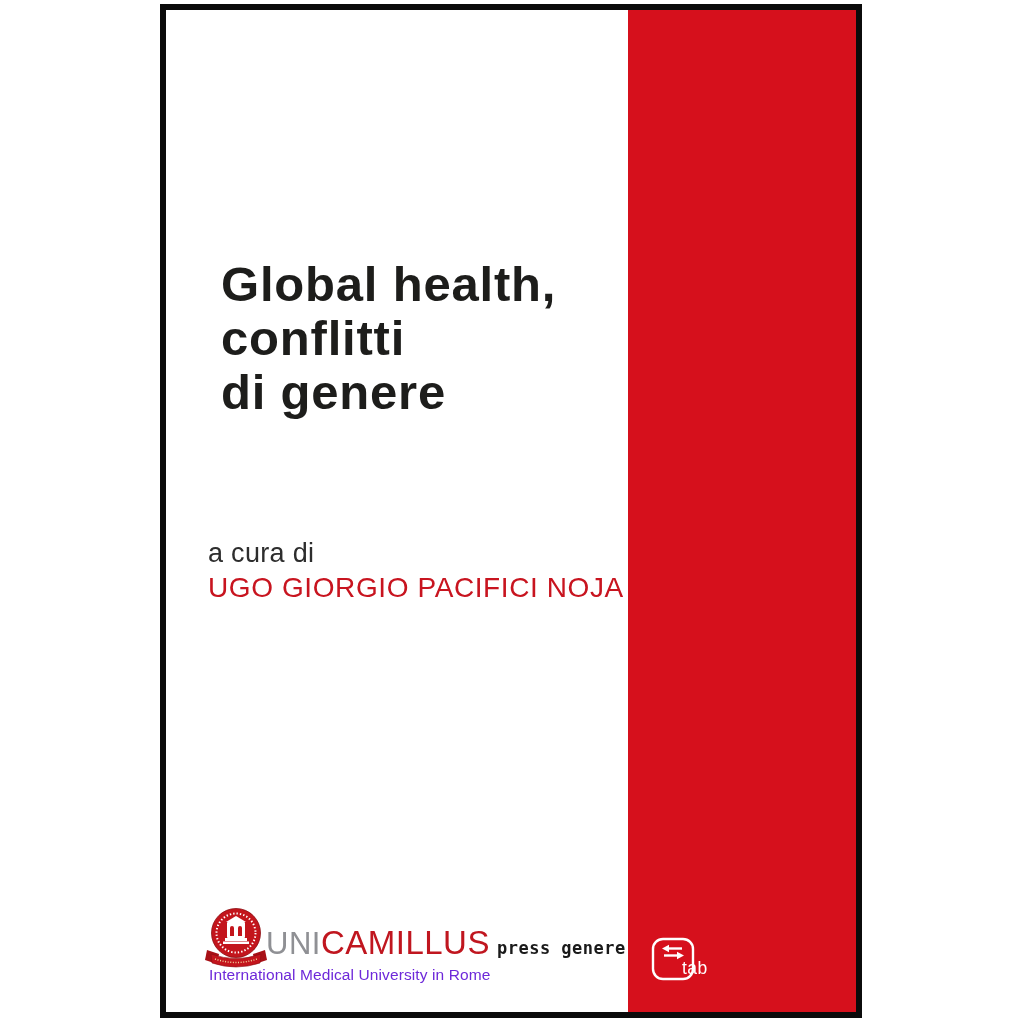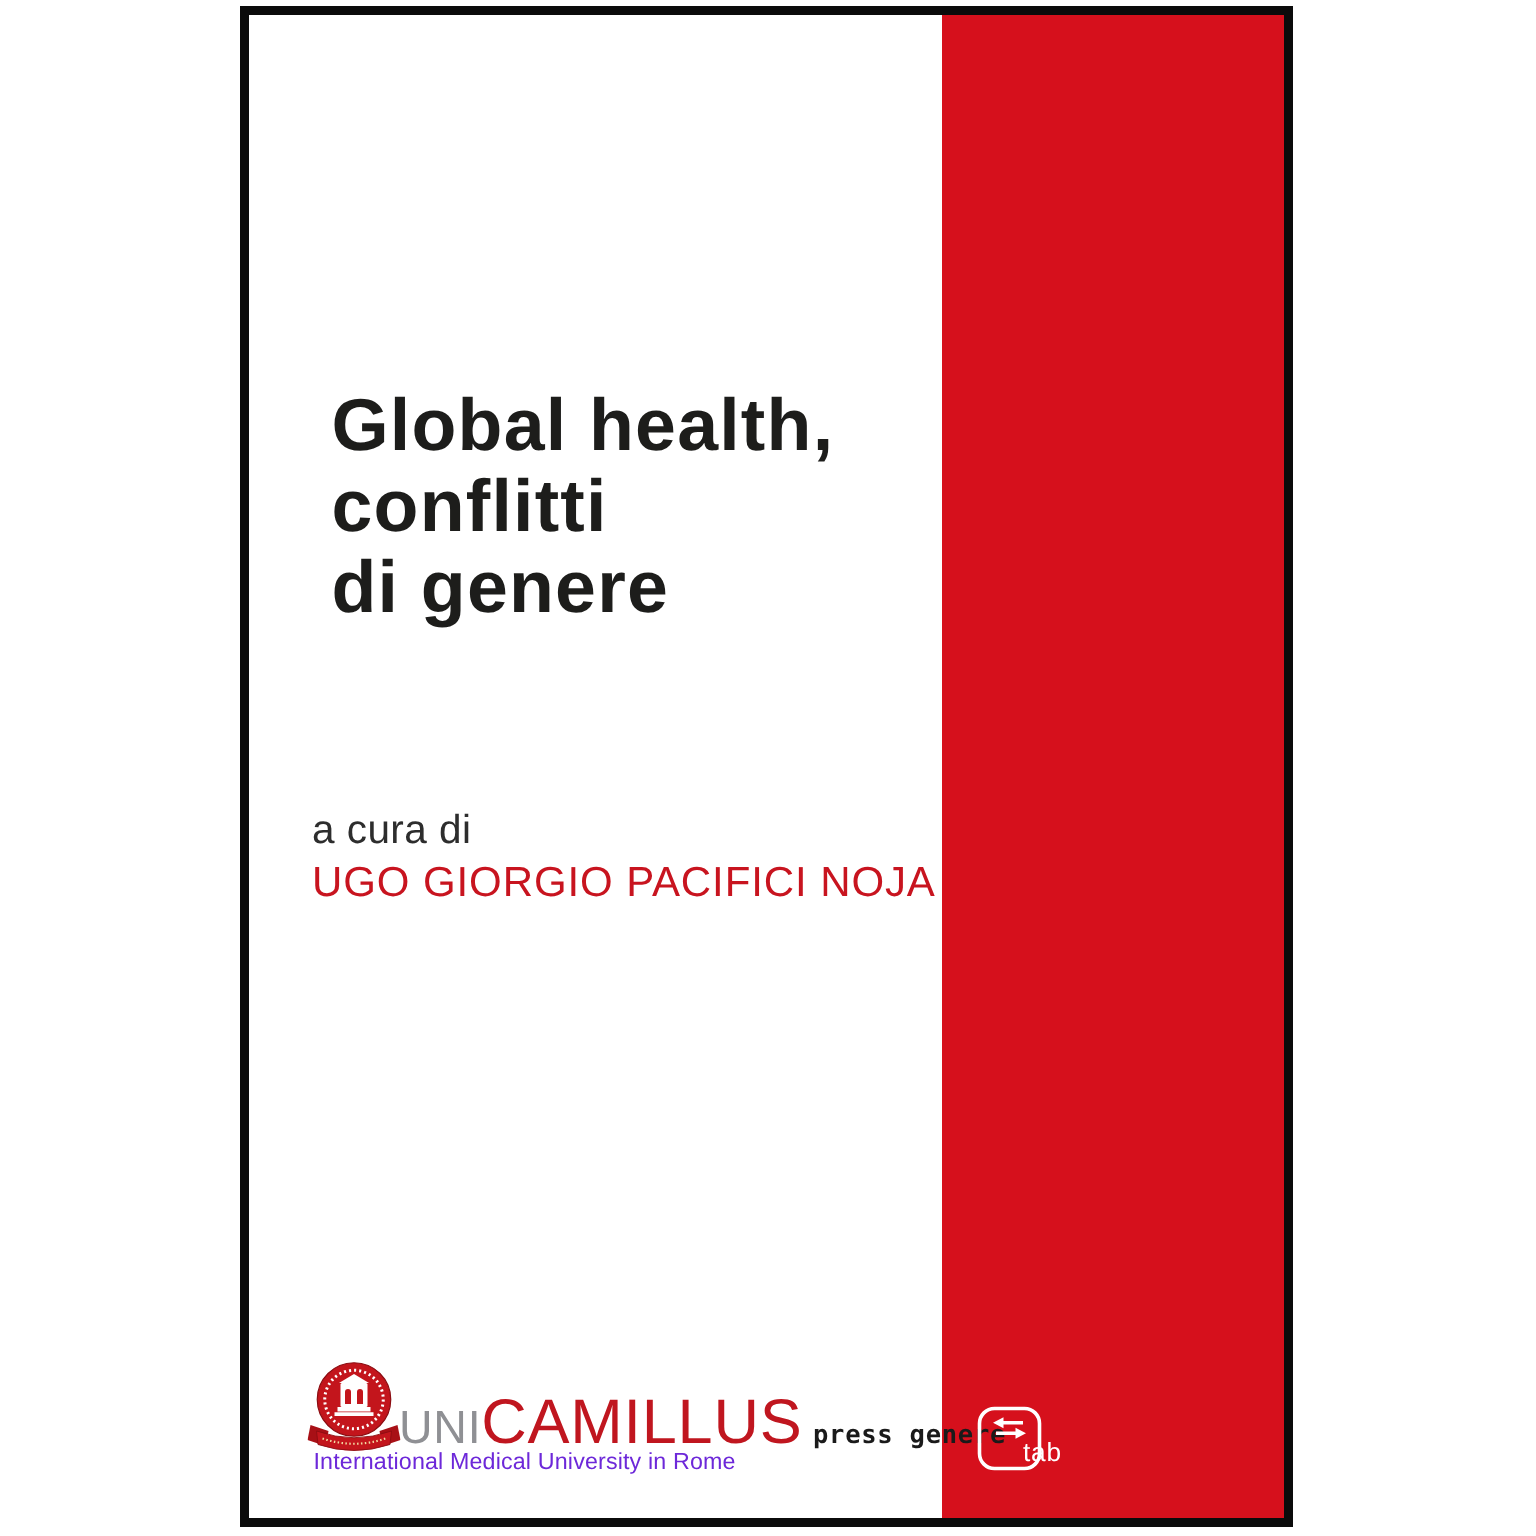--- a/index.html
+++ b/index.html
@@ -45,21 +45,21 @@
   .seal { position: absolute; left: 39px; top: 898px; width: 62px; height: 60px; }
 
   .brand {
     position: absolute; left: 100px; top: 914px;
     display: inline-flex; align-items: baseline; white-space: nowrap;
   }
   .brand-uni {
     font-size: 31px; font-weight: 400; letter-spacing: 0.5px; color: #8f9094;
   }
   .brand-camillus {
-    font-size: 42px; font-weight: 400; letter-spacing: 0.5px; color: #c0161f;
+    font-size: 33px; font-weight: 400; letter-spacing: 0.5px; color: #c0161f;
   }
   .brand-series {
     font-family: "DejaVu Sans Mono", "Liberation Mono", monospace;
     font-size: 17px; font-weight: 700; color: #1a1a1a;
     margin-left: 7px; letter-spacing: 0.5px;
   }
   .tagline {
     position: absolute; left: 43px; top: 956px;
     font-size: 15.5px; font-weight: 400; color: #6d28d9; letter-spacing: 0.1px;
   }

